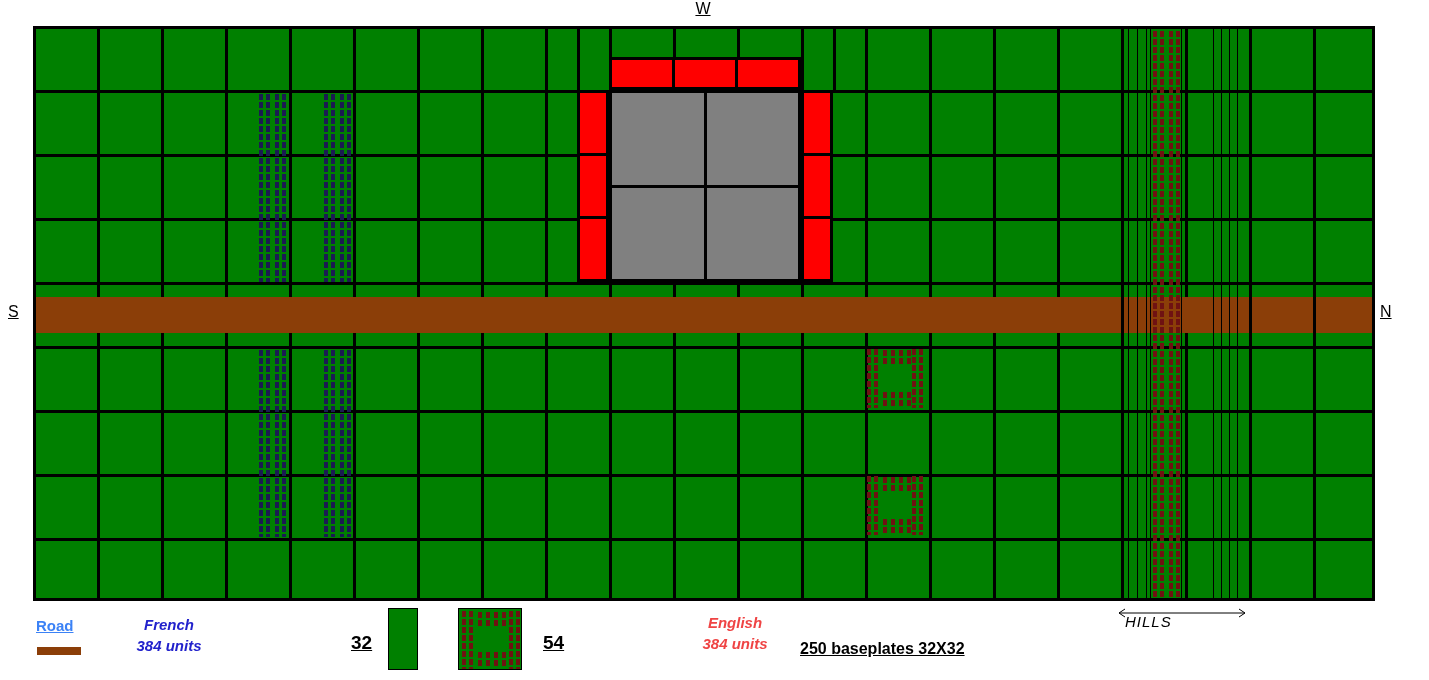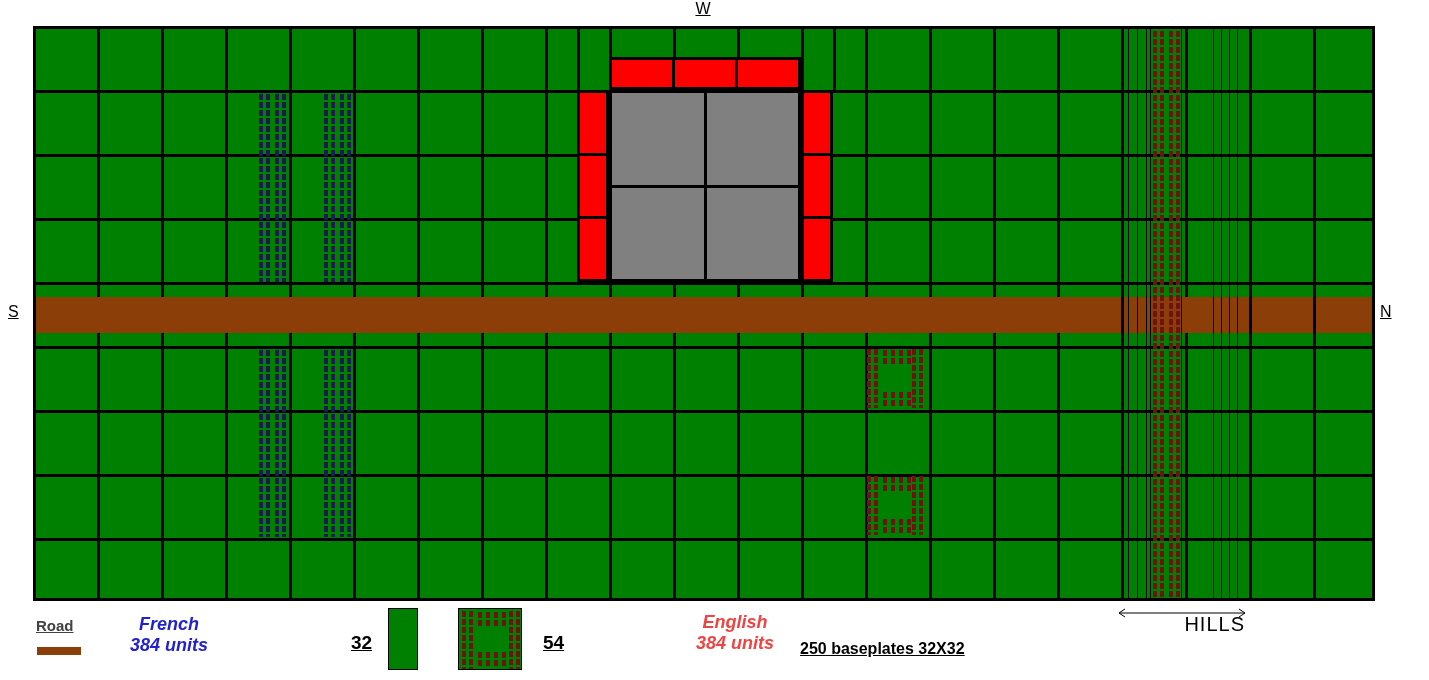--- a/index.html
+++ b/index.html
@@ -96,44 +96,44 @@
 
   
   .hill-line{top:29px;height:569px;background:#000;}
   .hl-3{width:3px;} .hl-1{width:1px;}
   .hill-strip{
     left:1150px;top:29px;height:569px;
     border-left:1px solid #000;border-right:1px solid #000;
   }
 
   
-  .lg-road-label{left:36px;top:617px;font-size:15px;font-weight:bold;color:#404040;text-decoration:underline;}
+  .lg-road-label{left:36px;top:617px;font-size:15px;font-weight:bold;color:#3b82f6;text-decoration:underline;}
   .lg-road-bar{left:37px;top:647px;width:44px;height:8px;background:#8B3E08;}
-  .lg-army{width:110px;text-align:center;font-size:18px;font-weight:bold;font-style:italic;line-height:21px;}
+  .lg-army{width:110px;text-align:center;font-size:15px;font-weight:bold;font-style:italic;line-height:21px;}
   .lg-french{left:114px;top:614px;color:#2222CC;}
   .lg-english{left:680px;top:612px;color:#ef4444;}
   .lg-num{font-size:19px;font-weight:bold;color:#000;text-decoration:underline;}
   .lg-32{left:351px;top:632px;} .lg-48{left:543px;top:632px;}
   .plate{box-sizing:border-box;border:1px solid #000;background:#008000;}
   .plate32{left:388px;top:608px;width:30px;height:62px;}
   .plate48{left:458px;top:608px;width:64px;height:62px;
     background-image:
       linear-gradient(to bottom, var(--stud) 0 6px, transparent 6px),
       linear-gradient(to bottom, var(--stud) 0 6px, transparent 6px),
       linear-gradient(to bottom, var(--stud) 0 6px, transparent 6px),
       linear-gradient(to bottom, var(--stud) 0 6px, transparent 6px);
     background-size:4px 8px;background-repeat:repeat-y;
     background-position:3px 2px,10px 2px,50px 2px,57px 2px;
   }
   .plate48 .band{left:19px;}
   .plate48 .band.top{top:2px;} .plate48 .band.bot{bottom:3px;}
   .lg-note{left:800px;top:640px;font-size:16px;font-weight:bold;color:#000;text-decoration:underline;}
   .hills-arrow{left:1116px;top:605px;}
-  .hills-label{left:1125px;top:613px;width:120px;text-align:right;
-    font-size:20px;color:#000;letter-spacing:1px;}
+  .hills-label{left:1125px;top:613px;width:120px;text-align:left;
+    font-size:15px;font-style:italic;color:#000;letter-spacing:1px;}
 </style>
 </head>
 <body>
 
 <div class="canvas">
 
   <div class="abs compass w">W</div>
   <div class="abs compass s">S</div>
   <div class="abs compass n">N</div>
 

